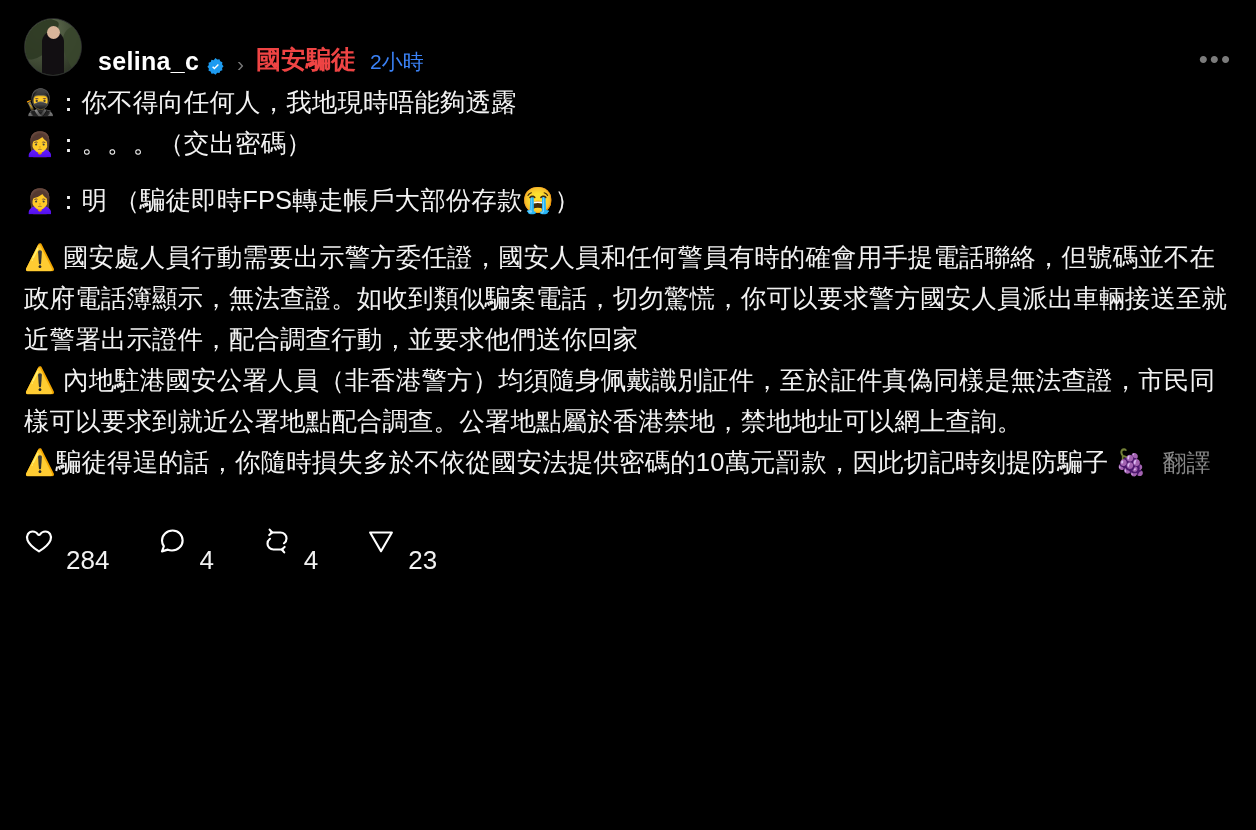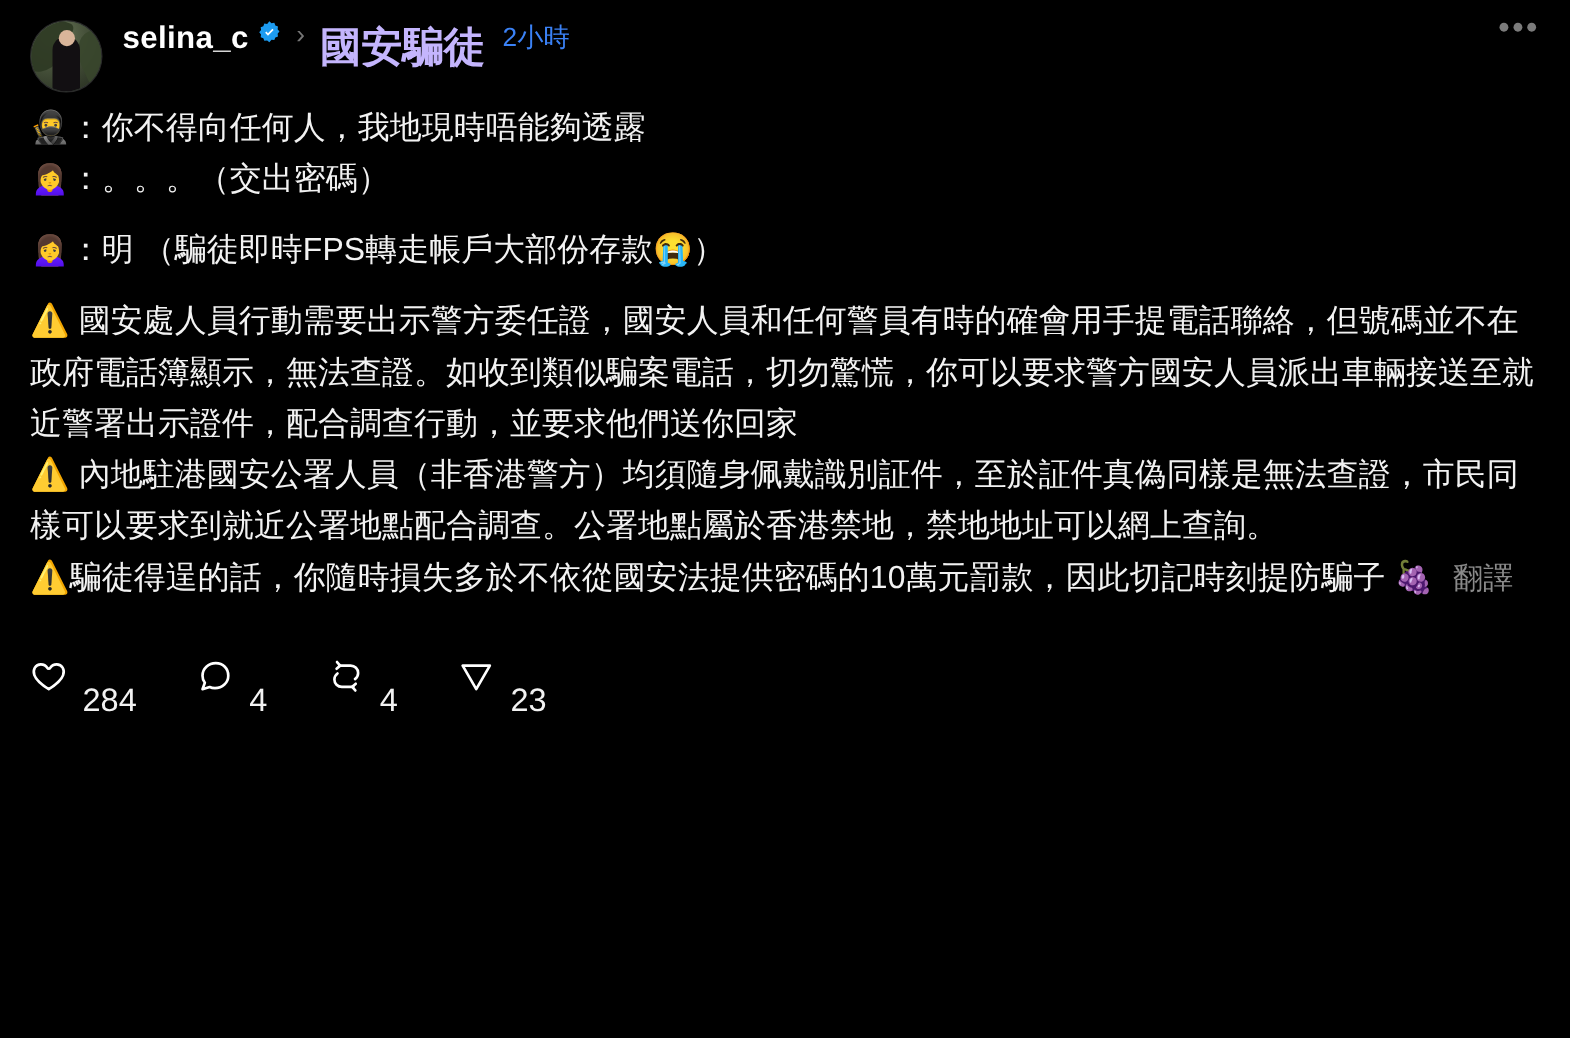--- a/index.html
+++ b/index.html
@@ -16,21 +16,21 @@
     -webkit-font-smoothing: antialiased;
   }
   .post {
     position: relative;
     padding: 16px 24px 0 24px;
     box-sizing: border-box;
     width: 1256px;
   }
   .header {
     display: flex;
-    align-items: flex-start;
+    align-items: flex-end;
     height: 60px;
   }
   .avatar {
     width: 56px;
     height: 56px;
     border-radius: 50%;
     overflow: hidden;
     flex: 0 0 auto;
     background: #3a4a3f;
     position: relative;
@@ -88,23 +88,23 @@
     flex: 0 0 auto;
     display: inline-block;
   }
   .sep {
     margin: 0 12px;
     color: #767676;
     font-size: 21px;
     font-weight: 500;
   }
   .community {
-    font-size: 33px;
+    font-size: 25px;
     font-weight: bold;
-    color: #c4b5fd;
+    color: #ef4444;
   }
   .time {
     margin-left: 14px;
     font-size: 21px;
     color: #3b82f6;
   }
   .more {
     margin-left: auto;
     color: #7b7b7b;
     font-size: 26px;

